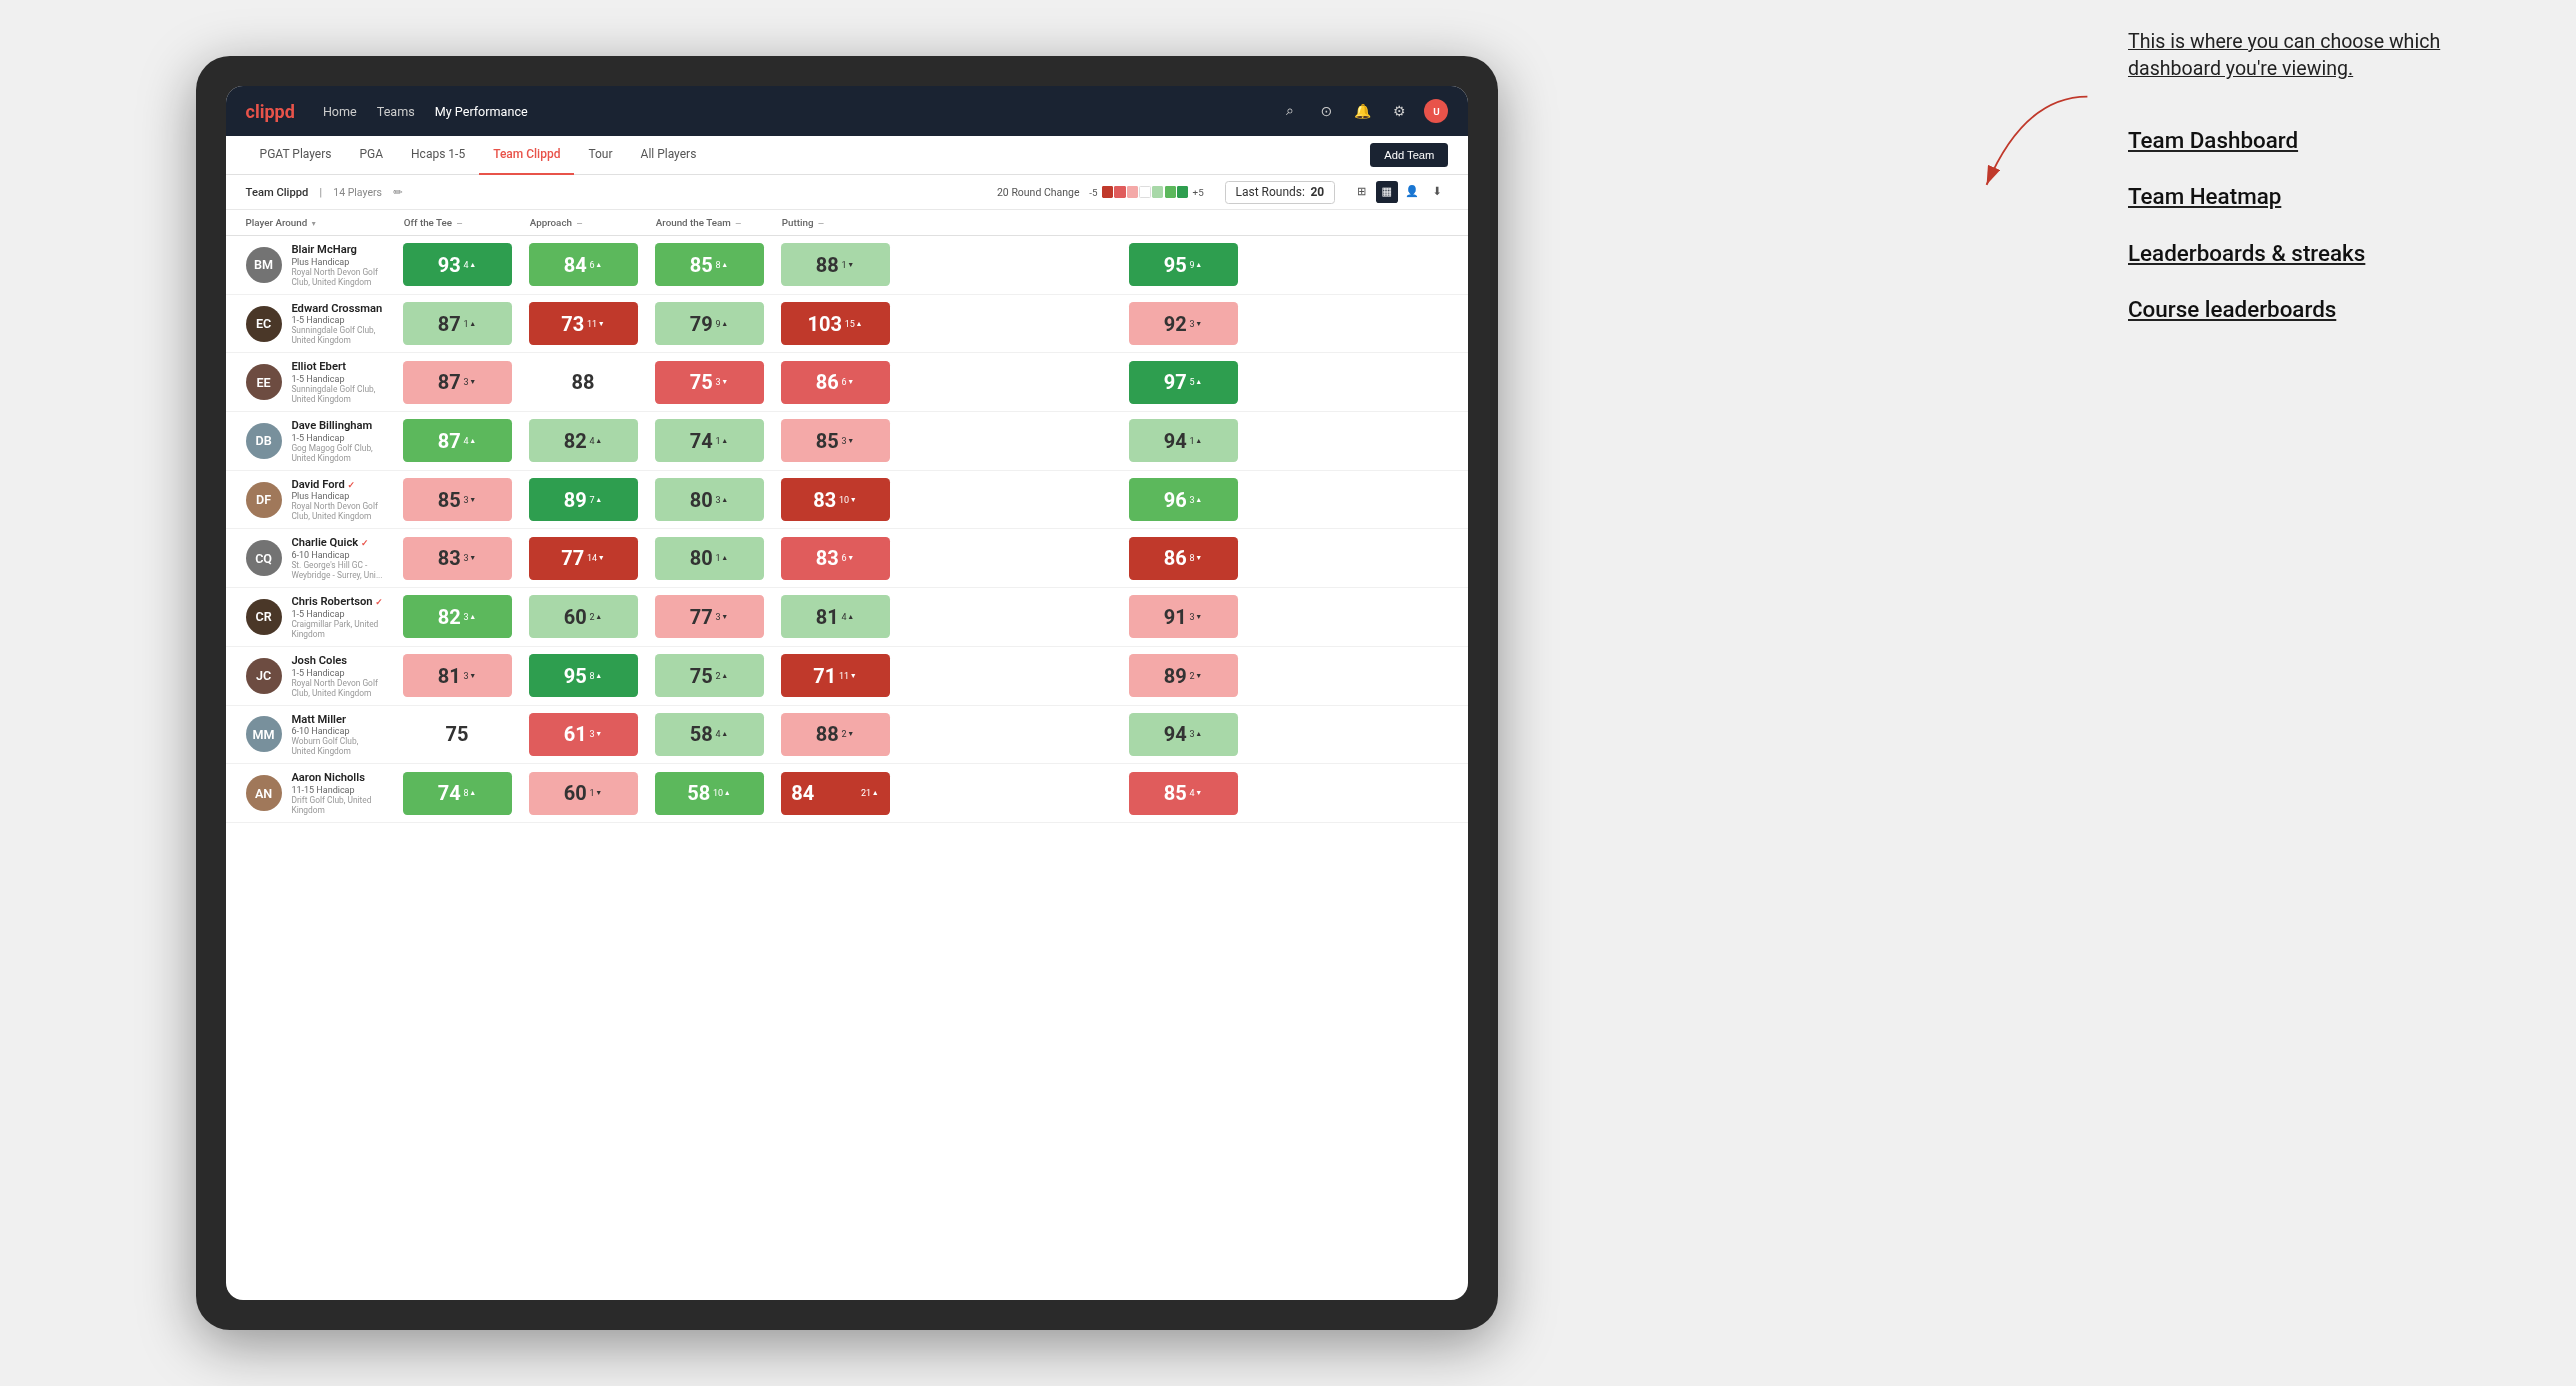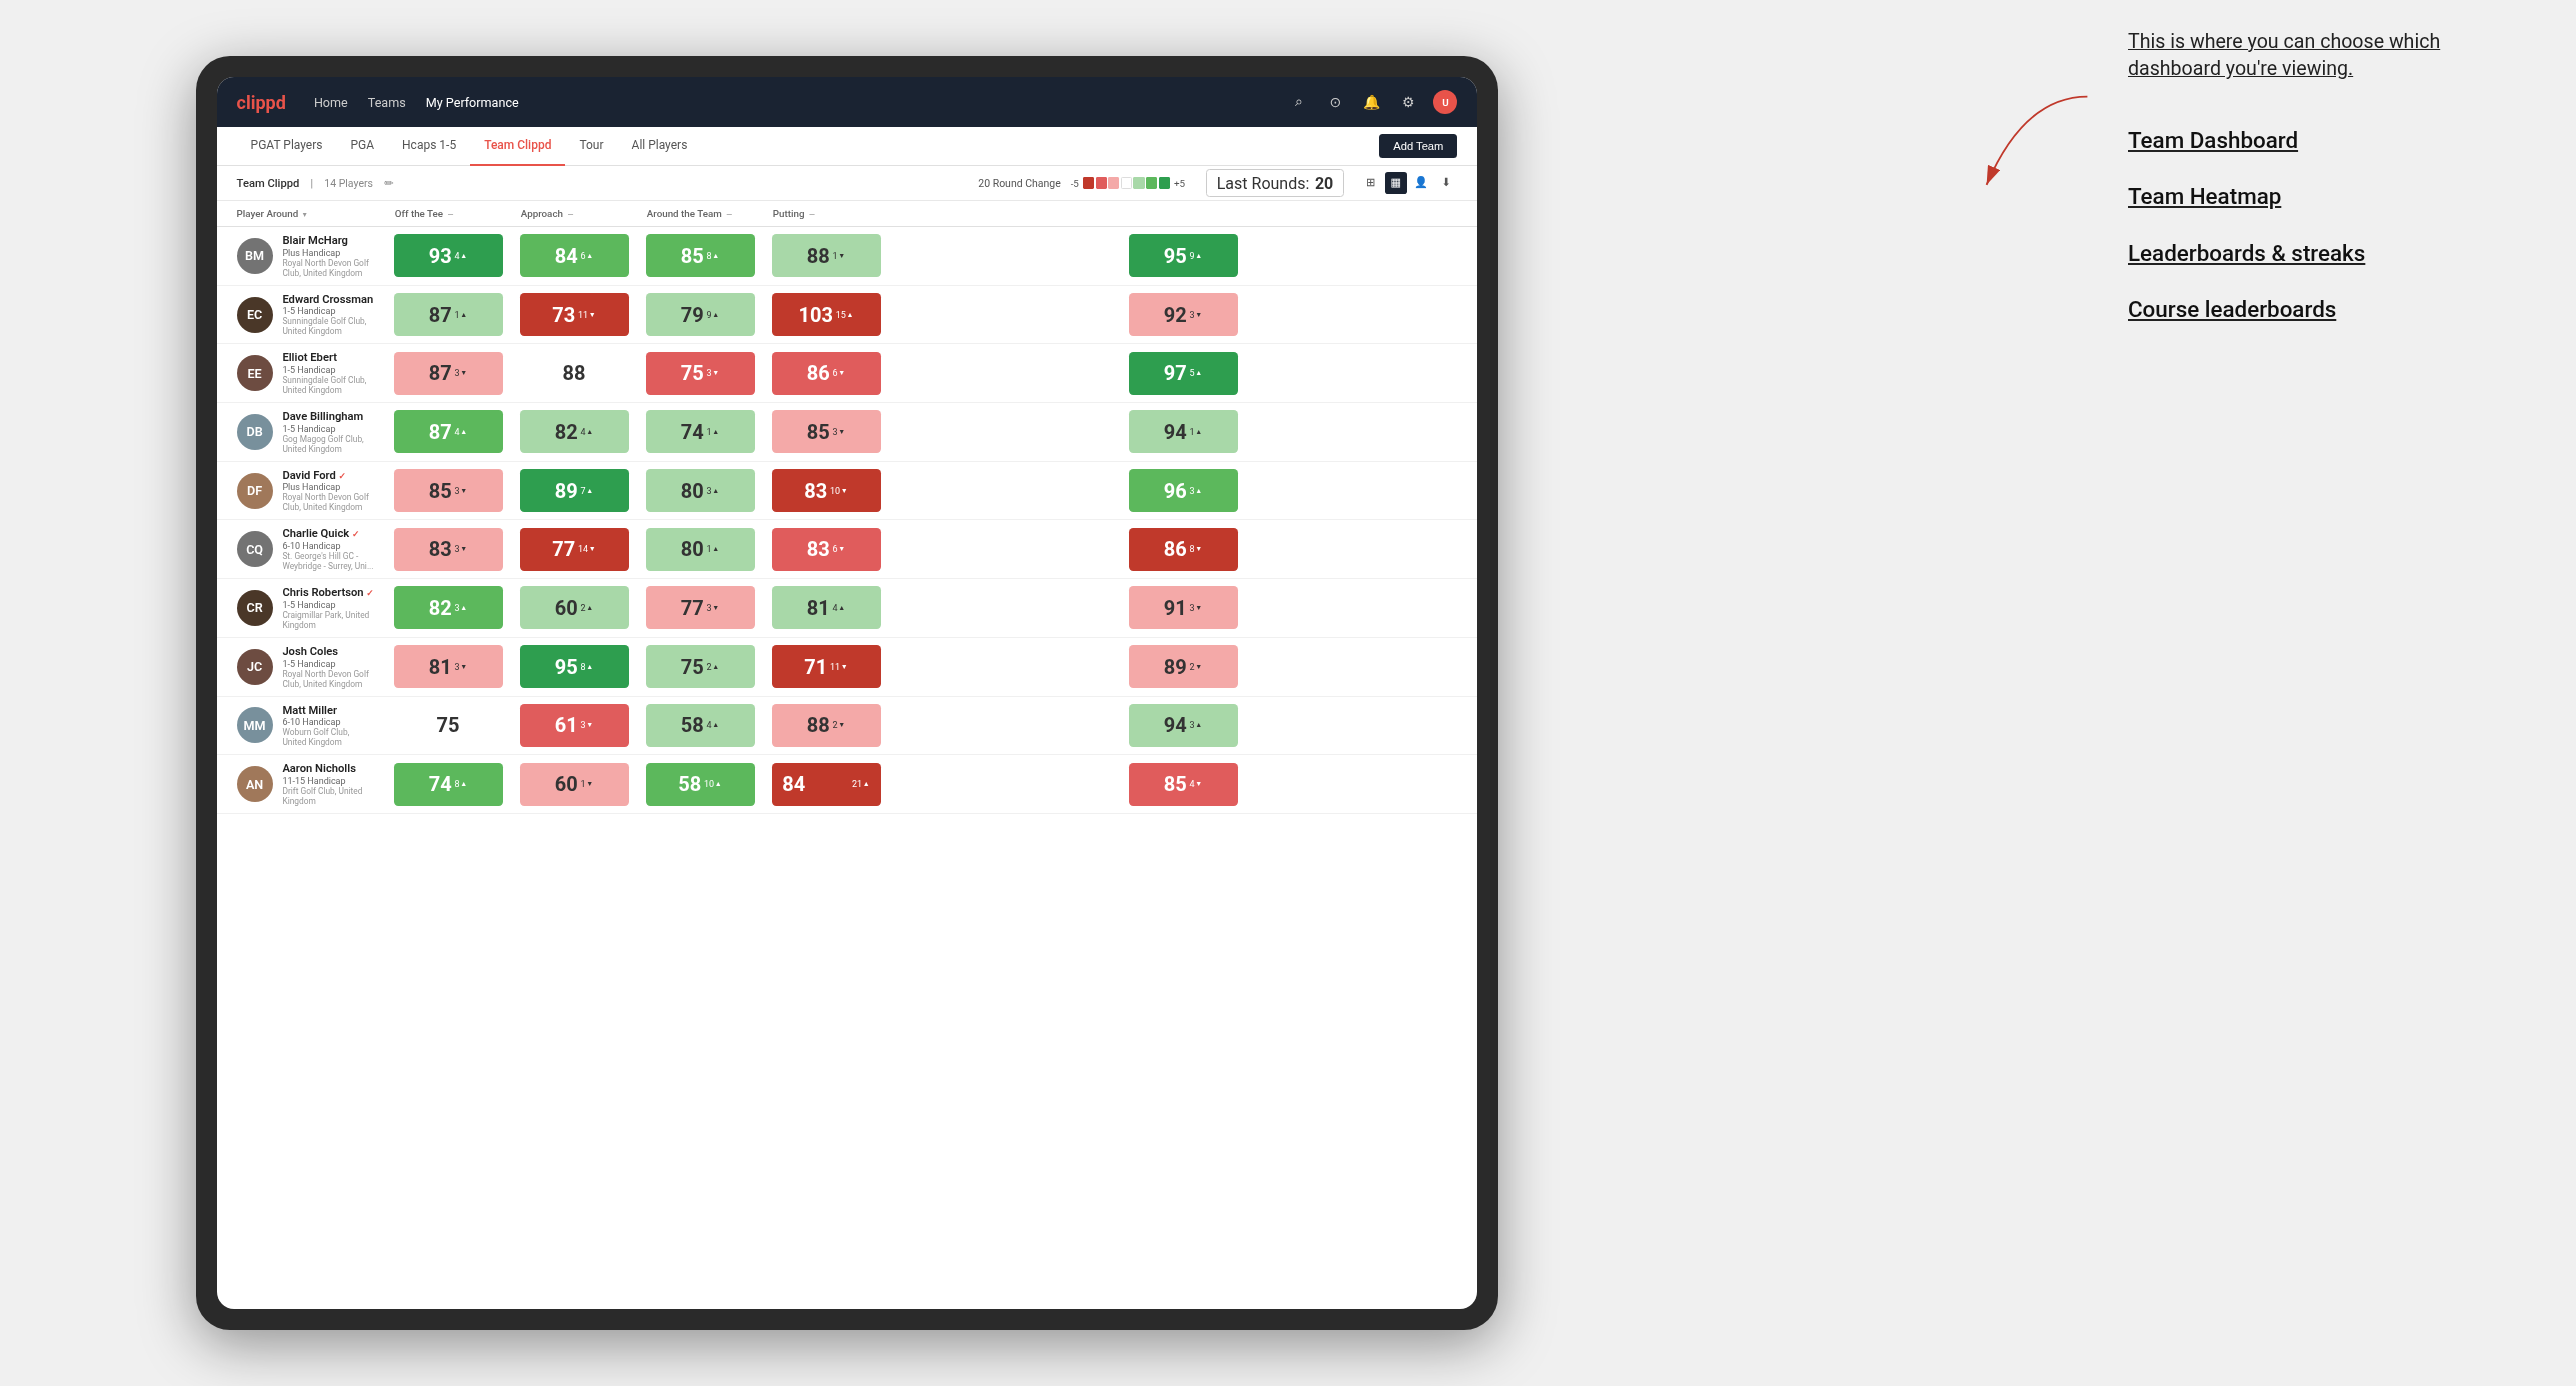--- a/index.html
+++ b/index.html
@@ -46,21 +46,21 @@
     
     .tablet-frame {
       position: absolute;
       top: 56px;
       left: 196px;
       width: 1302px;
       height: 1274px;
       background: #2a2a2a;
       border-radius: 34px;
       box-shadow: 0 14px 56px rgba(0,0,0,0.4);
-      padding: 21px;
+      padding: 30px;
     }
     .tablet-screen {
       width: 100%;
       height: 100%;
       background: #fff;
       border-radius: 17px;
       overflow: hidden;
       display: flex;
       flex-direction: column;
     }
@@ -206,21 +206,21 @@
       color: #555;
       margin: 0 2.8px;
     }
     .last-rounds-btn {
       display: flex;
       align-items: center;
       gap: 5.6px;
       border: 0.7px solid #ccc;
       border-radius: 3.5px;
       padding: 3.5px 9.8px;
-      font-size: 16px;
+      font-size: 12px;
       color: #333;
       cursor: pointer;
       margin-left: 11.2px;
     }
     .view-icons {
       display: flex;
       gap: 2.8px;
       margin-left: 8.4px;
     }
     .view-icon {

